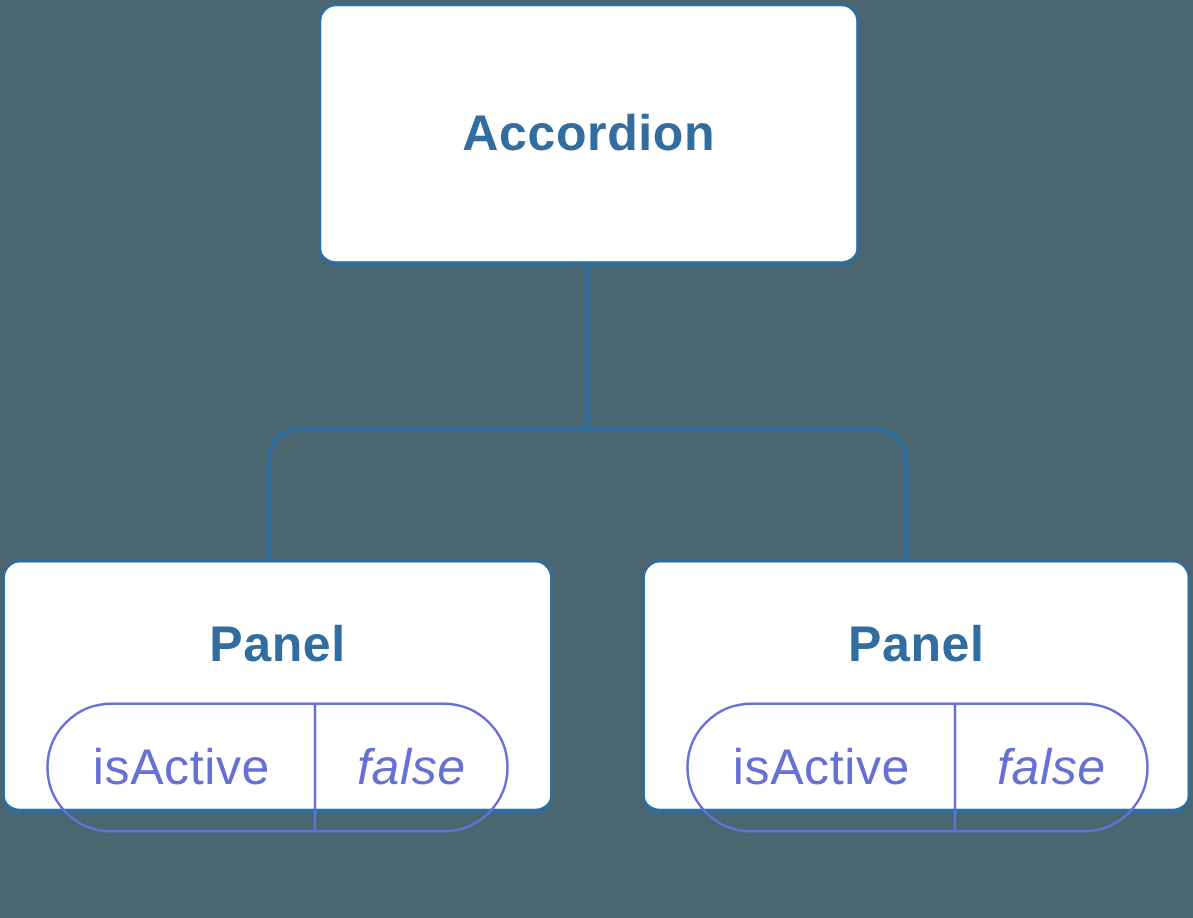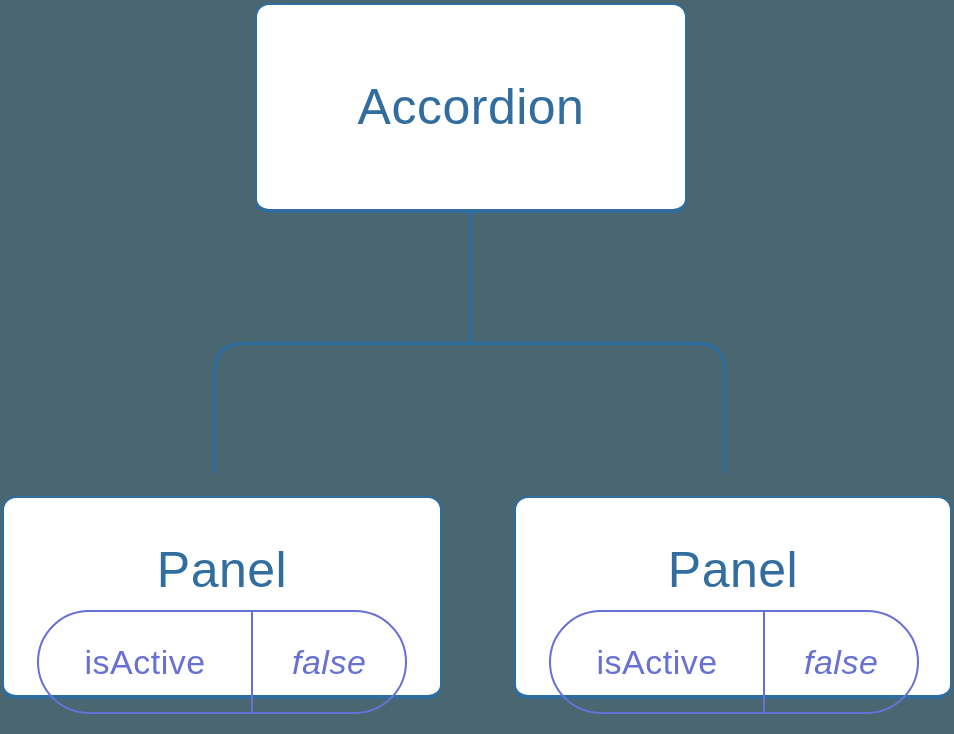--- a/index.html
+++ b/index.html
@@ -55,29 +55,29 @@
     left: 255px;
     top: 3px;
     width: 432px;
     height: 210px;
     display: flex;
     align-items: center;
     justify-content: center;
   }
 
   .node-title {
-    font-size: 50px;
-    font-weight: 400;
+    font-size: 40px;
+    font-weight: 700;
     letter-spacing: 0.5px;
     color: var(--node-text);
     line-height: 1.2;
   }
 
   .node-panel {
-    top: 496px;
+    top: 448px;
     height: 203px;
   }
 
   .node-panel.left  { left: 2px;   width: 440px; }
   .node-panel.right { left: 514px; width: 438px; }
 
   .panel-title {
     margin-top: 42px;
     text-align: center;
   }
@@ -87,21 +87,21 @@
     left: 33px;
     top: 112px;
     width: 370px;
     height: 104px;
     box-sizing: border-box;
     border: 2.5px solid var(--prop-accent);
     border-radius: 52px;
     display: flex;
     align-items: stretch;
     color: var(--prop-accent);
-    font-size: 34px;
+    font-size: 40px;
     letter-spacing: 0.5px;
     overflow: hidden;
   }
 
   .prop-cell {
     display: flex;
     align-items: center;
     justify-content: center;
   }
 

